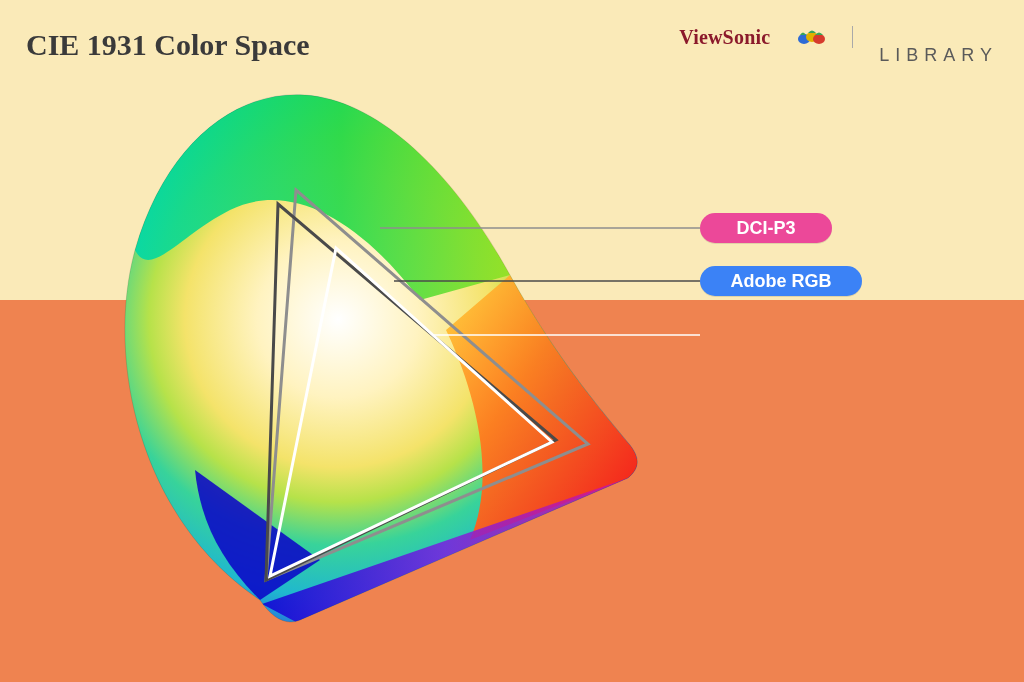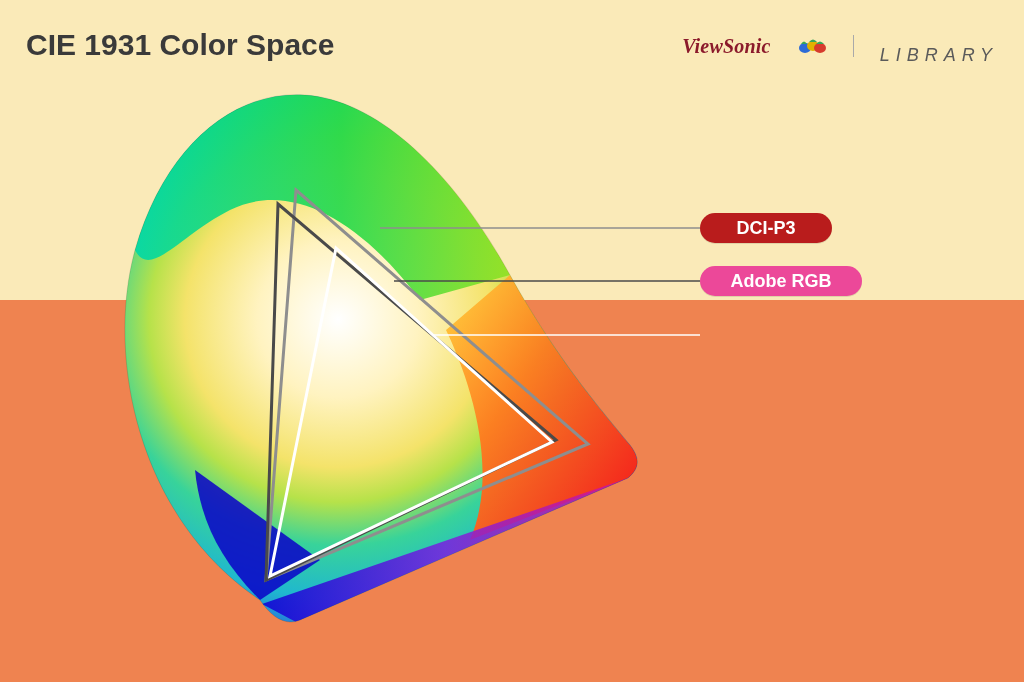--- a/index.html
+++ b/index.html
@@ -30,29 +30,29 @@
     height: 382px;
     background: #ef8350;
   }
   .title {
     position: absolute;
     left: 26px;
     top: 28px;
     font-size: 30px;
     font-weight: 700;
     color: #3a3a3a;
+    font-family: Liberation Serif, serif;
   }
   .brand {
     position: absolute;
     right: 26px;
     top: 26px;
     display: flex;
-    align-items: center;
+    align-items: flex-start;
     gap: 26px;
-    font-style: italic;
   }
   .brand-viewsonic {
     font-family: Georgia, "Times New Roman", serif;
     font-weight: 700;
     font-size: 20px;
     color: #8b1a2b;
     letter-spacing: 0.2px;
   }
   .brand-birds {
     width: 30px;
@@ -88,27 +88,27 @@
     font-size: 18px;
     font-weight: 700;
     padding: 0 20px;
     color: #fff;
     box-shadow: 0 1px 0 rgba(0,0,0,0.1);
   }
   .pill-dcip3 {
     left: 700px;
     top: 213px;
     width: 92px;
-    background: #b91c1c;
+    background: #ec4899;
   }
   .pill-adobe {
     left: 700px;
     top: 266px;
     width: 122px;
-    background: #ec4899;
+    background: #3b82f6;
   }
   .pill-srgb {
     left: 700px;
     top: 320px;
     width: 66px;
     background: #ffffff;
     color: #333;
   }
 </style>
 </head>

